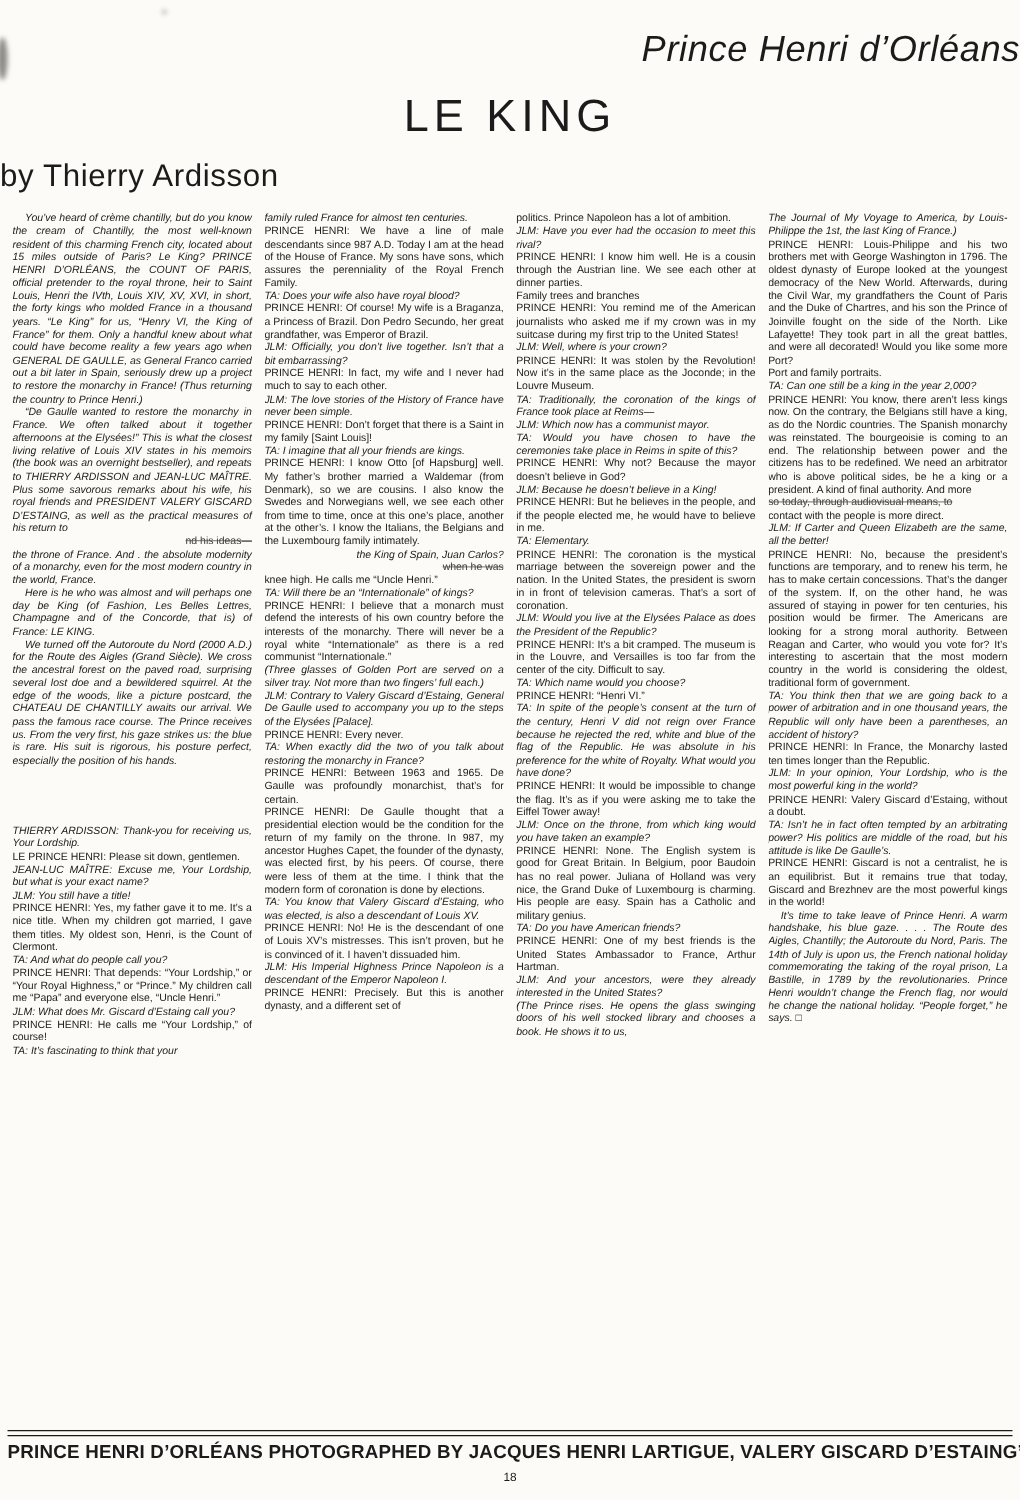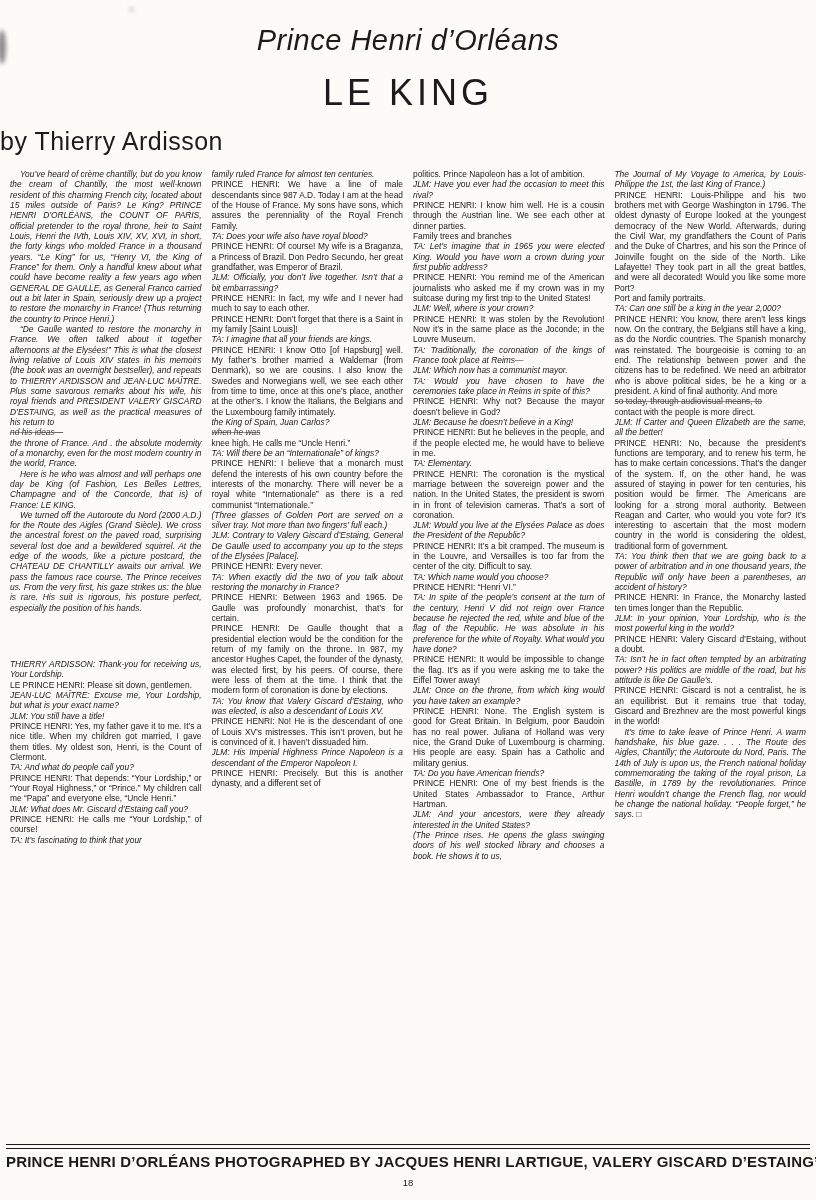--- a/index.html
+++ b/index.html
@@ -8,41 +8,41 @@
     background:#fcfbf7;overflow:hidden;
     font-family:"Liberation Sans",sans-serif;color:#1b1b1b;
   }
   
   .blob{position:absolute;background:rgba(45,45,45,.55);filter:blur(2px);border-radius:50%;}
   .blob.b1{left:-2px;top:30px;width:8px;height:34px;}
   .blob.b2{left:130px;top:8px;width:3px;height:3px;}
   .blob.b3{left:700px;top:300px;width:2px;height:2px;}
 
   
-  .kicker{position:absolute;top:24px;left:0;width:100%;text-align:center;
+  .kicker{position:absolute;top:24px;left:0;width:100%;text-align:right;
     font-style:italic;font-size:29px;letter-spacing:.5px;}
   .title{position:absolute;top:72px;left:0;width:100%;text-align:center;
     font-size:36px;letter-spacing:4px;font-weight:500;}
   .byline{position:absolute;top:127px;left:0;width:100%;text-align:left;
     font-size:25px;letter-spacing:.5px;}
 
   
   .cols{position:absolute;left:10px;right:10px;top:169px;bottom:46px;
     display:grid;grid-template-columns:repeat(4,1fr);column-gap:10px;overflow:hidden;}
   .col{overflow:hidden;text-align:justify;font-size:8.4px;line-height:1.23;}
   .col p{margin:0;}
   .intro{font-style:italic;text-indent:10px;}
   .italic{font-style:italic;margin-bottom:9px;}
   .q{font-style:italic;}
   .a{font-style:normal;}
   .stage{font-style:italic;margin-top:9px;margin-bottom:9px;}
   .subhead{margin-top:11px;margin-bottom:11px;}
   .outro{font-style:italic;text-indent:10px;margin-top:11px;}
   .gap{height:46px;}
-  .frag{font-style:italic;}
+  .frag{text-align:right;}
   .smudge{filter:blur(.5px);color:#3d3d3d;
     text-decoration:line-through;text-decoration-color:rgba(70,70,70,.6);}
 
   
   .footer{position:absolute;left:6px;right:6px;bottom:12px;text-align:center;}
   .footer-rule{height:3px;border-top:1.5px solid #1a1a1a;border-bottom:1px solid #1a1a1a;margin-bottom:4px;}
   .caption{font-weight:bold;font-size:15px;letter-spacing:.2px;white-space:nowrap;}
   .pagenum{margin-top:7px;font-size:9.5px;}
 </style>
 </head>
@@ -77,20 +77,21 @@
         <p class="a">PRINCE HENRI: He calls me “Your Lordship,” of course!</p>
         <p class="q">TA: It’s fascinating to think that your</p>
       </div>
     <div class="col">
         <p class="q">family ruled France for almost ten centuries.</p>
         <p class="a">PRINCE HENRI: We have a line of male descendants since 987 A.D. Today I am at the head of the House of France. My sons have sons, which assures the perenniality of the Royal French Family.</p>
         <p class="q">TA: Does your wife also have royal blood?</p>
         <p class="a">PRINCE HENRI: Of course! My wife is a Braganza, a Princess of Brazil. Don Pedro Secundo, her great grandfather, was Emperor of Brazil.</p>
         <p class="q">JLM: Officially, you don’t live together. Isn’t that a bit embarrassing?</p>
         <p class="a">PRINCE HENRI: In fact, my wife and I never had much to say to each other.</p>
+        <p class="q">JLM: The love stories of the History of France have never been simple.</p>
         <p class="a">PRINCE HENRI: Don’t forget that there is a Saint in my family [Saint Louis]!</p>
         <p class="q">TA: I imagine that all your friends are kings.</p>
         <p class="a">PRINCE HENRI: I know Otto [of Hapsburg] well. My father’s brother married a Waldemar (from Denmark), so we are cousins. I also know the Swedes and Norwegians well, we see each other from time to time, once at this one’s place, another at the other’s. I know the Italians, the Belgians and the Luxembourg family intimately.</p>
         <p class="frag q">the King of Spain, Juan Carlos?</p>
         <p class="frag smudge">when he was</p>
         <p class="a">knee high. He calls me “Uncle Henri.”</p>
         <p class="q">TA: Will there be an “Internationale” of kings?</p>
         <p class="a">PRINCE HENRI: I believe that a monarch must defend the interests of his own country before the interests of the monarchy. There will never be a royal white “Internationale” as there is a red communist “Internationale.”</p>
         <p class="stage">(Three glasses of Golden Port are served on a silver tray. Not more than two fingers’ full each.)</p>
         <p class="q">JLM: Contrary to Valery Giscard d’Estaing, General De Gaulle used to accompany you up to the steps of the Elysées [Palace].</p>
@@ -101,21 +102,20 @@
         <p class="q">TA: You know that Valery Giscard d’Estaing, who was elected, is also a descendant of Louis XV.</p>
         <p class="a">PRINCE HENRI: No! He is the descendant of one of Louis XV’s mistresses. This isn’t proven, but he is convinced of it. I haven’t dissuaded him.</p>
         <p class="q">JLM: His Imperial Highness Prince Napoleon is a descendant of the Emperor Napoleon I.</p>
         <p class="a">PRINCE HENRI: Precisely. But this is another dynasty, and a different set of</p>
       </div>
     <div class="col">
         <p class="a">politics. Prince Napoleon has a lot of ambition.</p>
         <p class="q">JLM: Have you ever had the occasion to meet this rival?</p>
         <p class="a">PRINCE HENRI: I know him well. He is a cousin through the Austrian line. We see each other at dinner parties.</p>
         <p class="subhead">Family trees and branches</p>
-        <p class="q">TA: Let’s imagine that in 1965 you were elected King. Would you have worn a crown during your first public address?</p>
         <p class="a">PRINCE HENRI: You remind me of the American journalists who asked me if my crown was in my suitcase during my first trip to the United States!</p>
         <p class="q">JLM: Well, where is your crown?</p>
         <p class="a">PRINCE HENRI: It was stolen by the Revolution! Now it’s in the same place as the Joconde; in the Louvre Museum.</p>
         <p class="q">TA: Traditionally, the coronation of the kings of France took place at Reims—</p>
         <p class="q">JLM: Which now has a communist mayor.</p>
         <p class="q">TA: Would you have chosen to have the ceremonies take place in Reims in spite of this?</p>
         <p class="a">PRINCE HENRI: Why not? Because the mayor doesn’t believe in God?</p>
         <p class="q">JLM: Because he doesn’t believe in a King!</p>
         <p class="a">PRINCE HENRI: But he believes in the people, and if the people elected me, he would have to believe in me.</p>
         <p class="q">TA: Elementary.</p>

